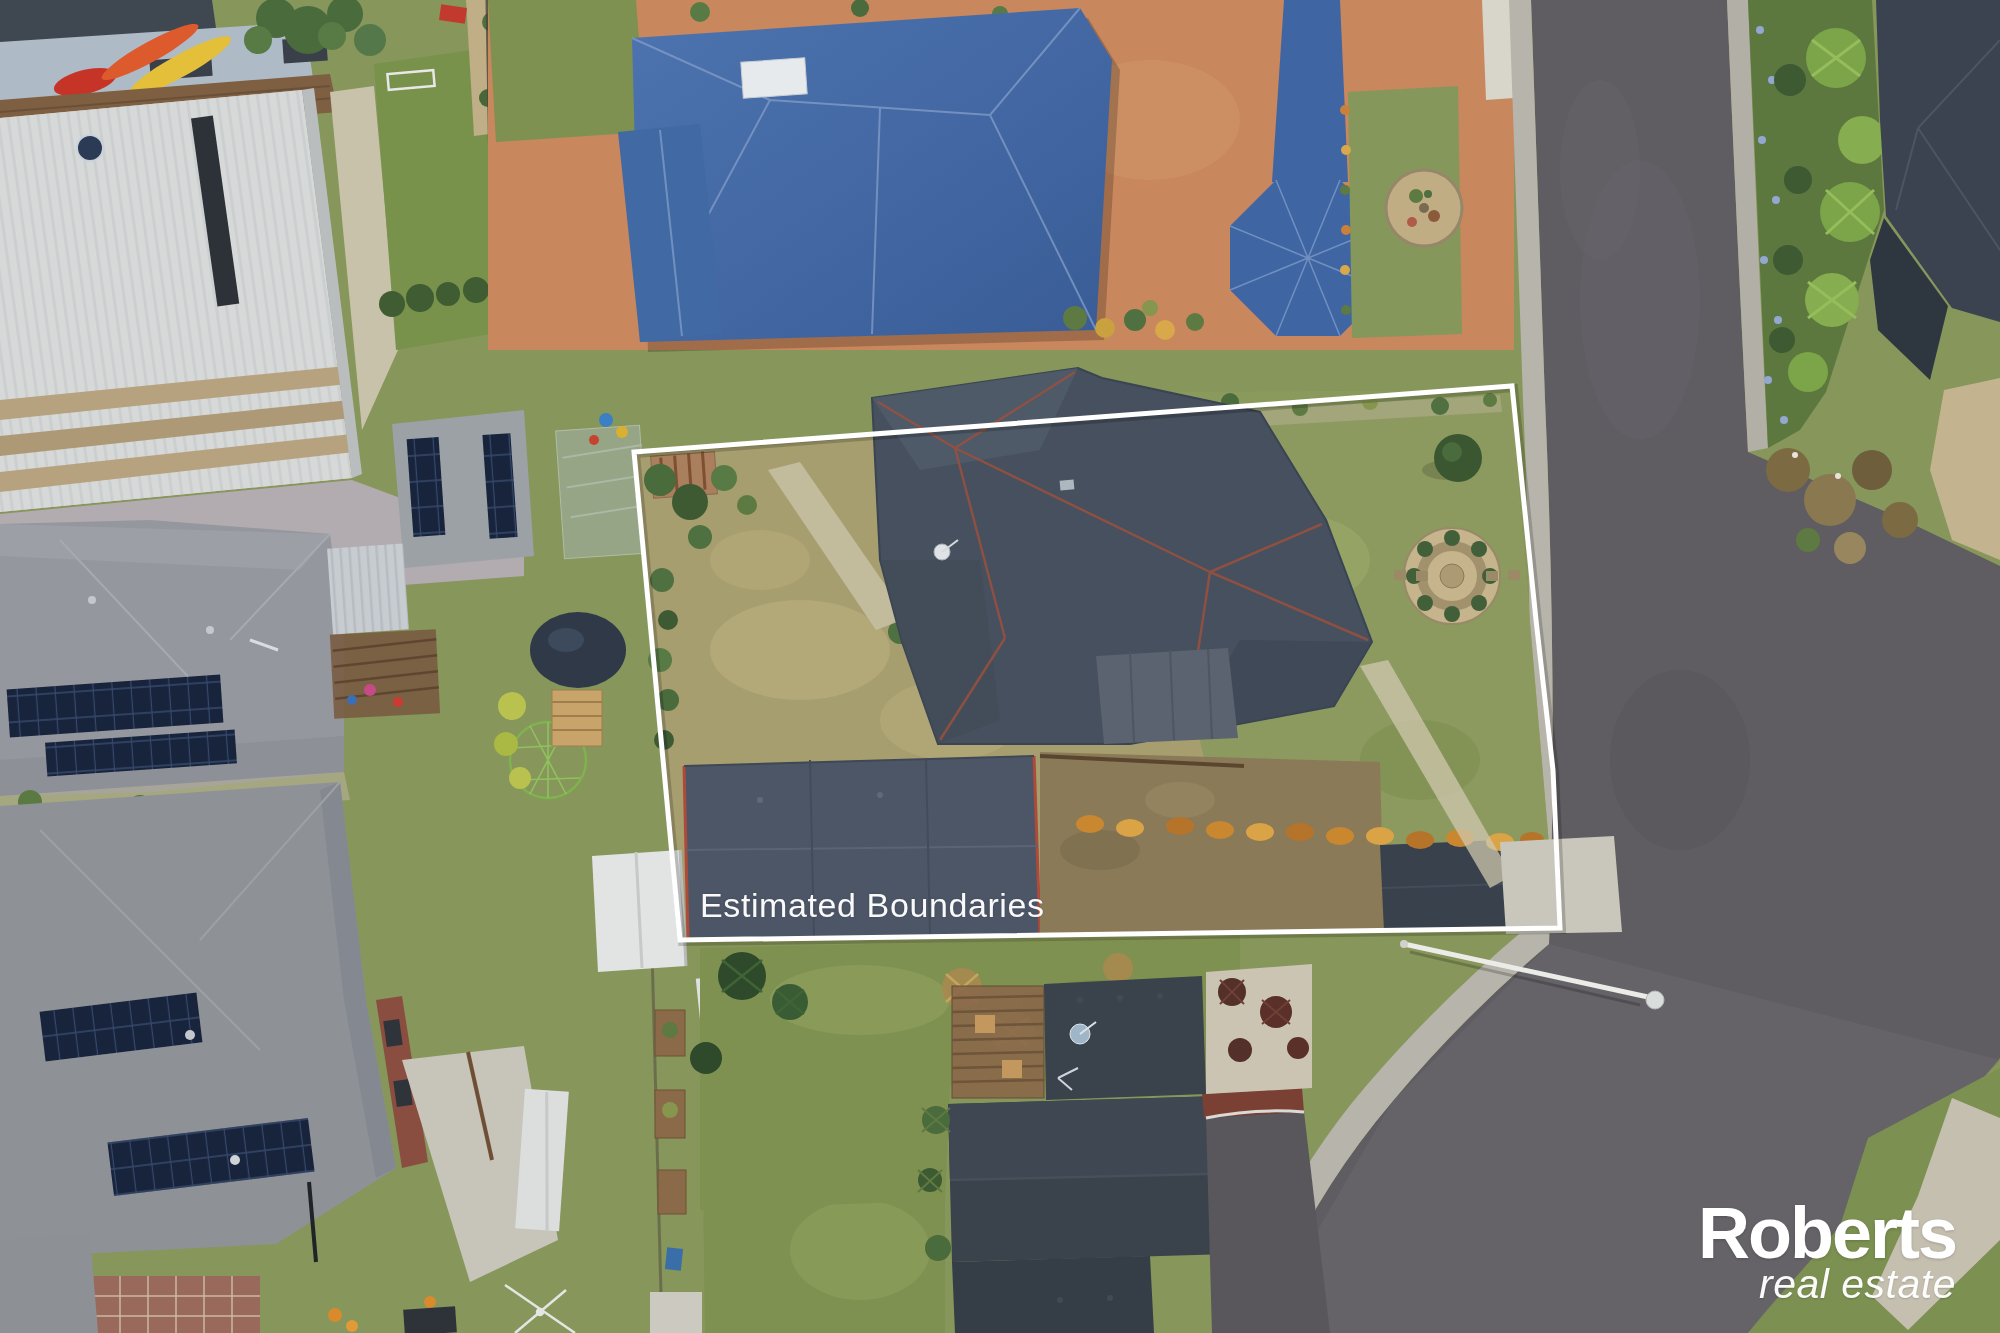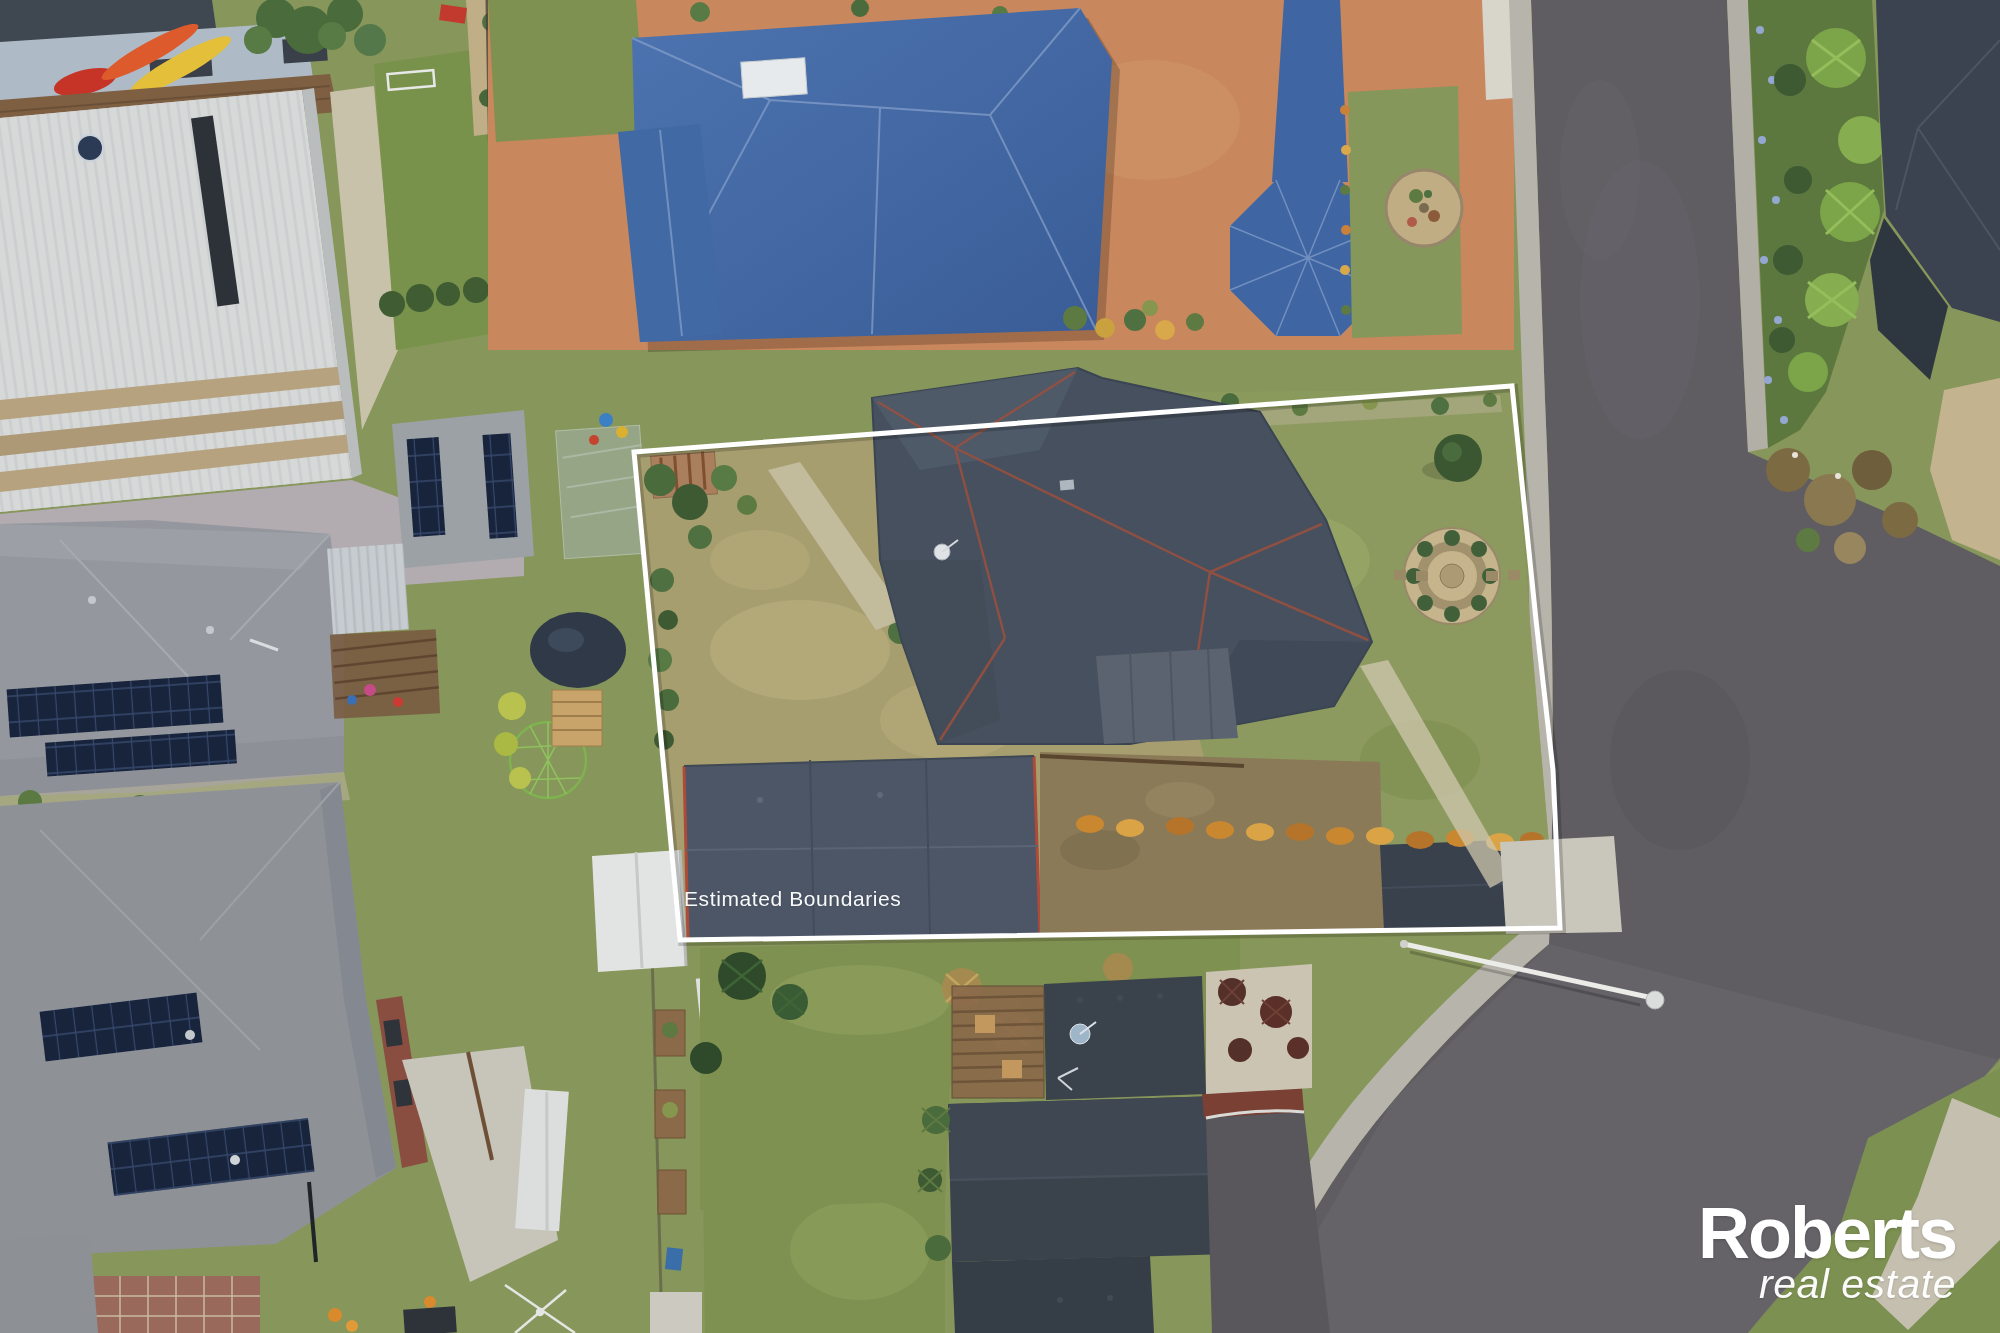--- a/index.html
+++ b/index.html
@@ -1,20 +1,20 @@
 <!DOCTYPE html>
 <html><head>
 <meta charset="utf-8">
 <style>
   html,body{margin:0;padding:0;background:#222;}
   .stage{position:relative;width:2000px;height:1333px;overflow:hidden;
          font-family:"Liberation Sans",sans-serif;background:#87965a;}
   .stage svg{position:absolute;left:0;top:0;}
-  .overlay-label{position:absolute;left:684px;top:888px;
-    font-size:21px;font-weight:400;letter-spacing:.6px;line-height:1;
+  .overlay-label{position:absolute;left:700px;top:888px;
+    font-size:34px;font-weight:400;letter-spacing:.6px;line-height:1;
     color:rgba(255,255,255,.97);text-shadow:0 0 2px rgba(40,50,70,.35);}
   .watermark{position:absolute;right:44px;top:1200px;text-align:right;color:#fff;}
   .watermark .brand{font-size:72px;font-weight:700;letter-spacing:-2px;line-height:.92;
     text-shadow:0 1px 3px rgba(0,0,0,.18);text-align:right;}
   .watermark .suffix{font-size:41px;font-weight:400;letter-spacing:.5px;line-height:1;
     margin-top:-2px;opacity:.97;text-shadow:0 1px 2px rgba(0,0,0,.18);font-style:italic;}
 </style>
 </head>
 <body>
 

